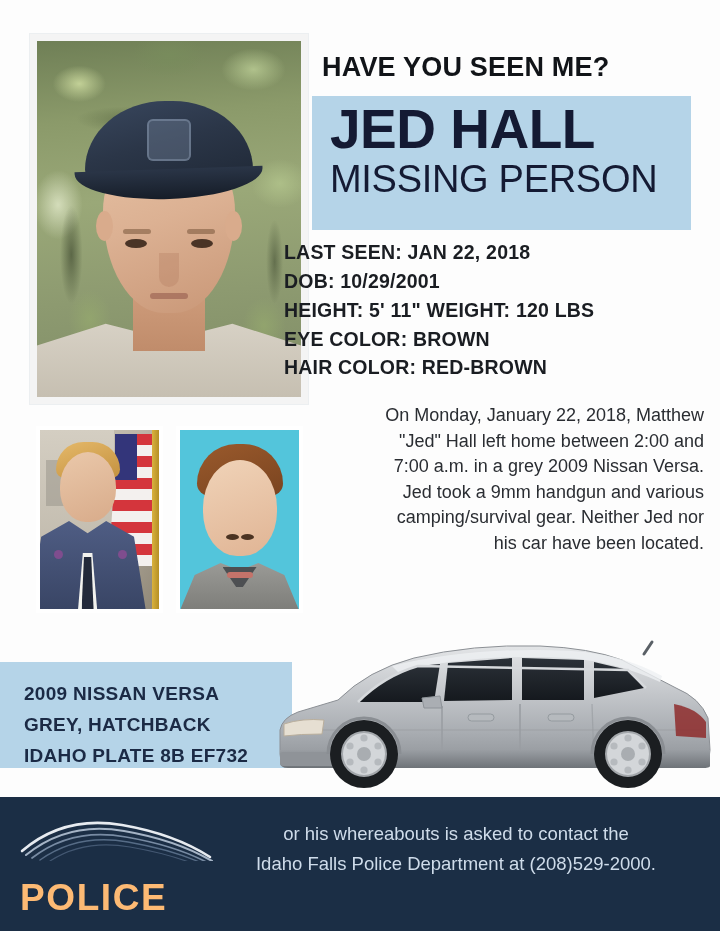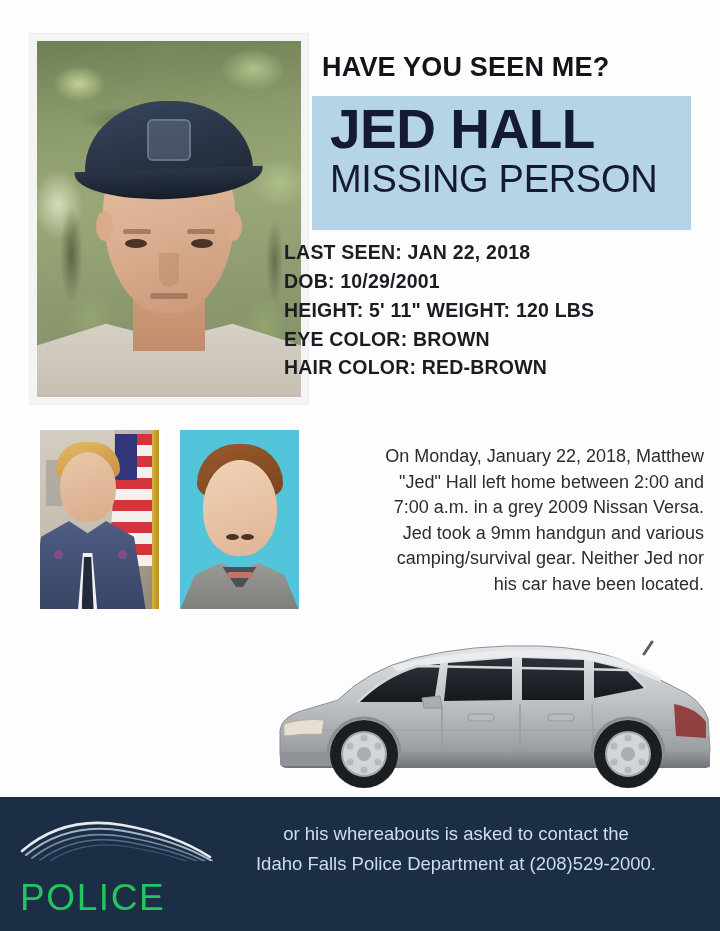--- a/index.html
+++ b/index.html
@@ -327,21 +327,20 @@
   .narrative {
     position: absolute;
     right: 16px;
     top: 403px;
     width: 330px;
     text-align: right;
     color: #2a2d32;
     font-size: 18px;
     line-height: 1.42;
     font-weight: normal;
-    margin-top: 41px;
   }
 
   
   .vehicle-block {
     position: absolute;
     left: 0;
     top: 662px;
     width: 292px;
     height: 106px;
     background: #b5d4e8;
@@ -392,23 +391,23 @@
     font-size: 21px;
     font-weight: bold;
     letter-spacing: 4.4px;
     color: #f1f5fa;
   }
   .logo-police {
     position: absolute;
     left: 2px;
     top: 68px;
     font-size: 37px;
-    font-weight: normal;
+    font-weight: bold;
     letter-spacing: 1.6px;
-    color: #22c55e;
+    color: #fdba74;
     line-height: 1;
   }
   .footer-text {
     position: absolute;
     right: 24px;
     top: 22px;
     width: 480px;
     text-align: center;
     color: #cfdcea;
     font-size: 18.5px;
@@ -484,20 +483,27 @@
   <div class="facts">
     <div>LAST SEEN:  JAN 22, 2018</div>
     <div>DOB:  10/29/2001</div>
     <div>HEIGHT:  5' 11"   WEIGHT:  120 LBS</div>
     <div>EYE COLOR:  BROWN</div>
     <div>HAIR COLOR:  RED-BROWN</div>
   </div>
 
   <div class="narrative">On Monday, January 22, 2018, Matthew "Jed" Hall left home between 2:00 and 7:00 a.m. in a grey 2009 Nissan Versa. Jed took a 9mm handgun and various camping/survival gear. Neither Jed nor his car have been located.</div>
 
+  <div class="vehicle-block">
+    <div class="vehicle-lines">
+      <div>2009 NISSAN VERSA</div>
+      <div>GREY, HATCHBACK</div>
+      <div>IDAHO PLATE 8B EF732</div>
+    </div>
+  </div>
 
   <div class="car-wrap">
     <svg viewBox="0 0 448 172" width="448" height="172">
       <defs>
         <linearGradient id="body" x1="0" y1="0" x2="0" y2="1">
           <stop offset="0%" stop-color="#e3e5e7"></stop>
           <stop offset="40%" stop-color="#c3c6ca"></stop>
           <stop offset="72%" stop-color="#a8acb1"></stop>
           <stop offset="100%" stop-color="#8d9196"></stop>
         </linearGradient>

